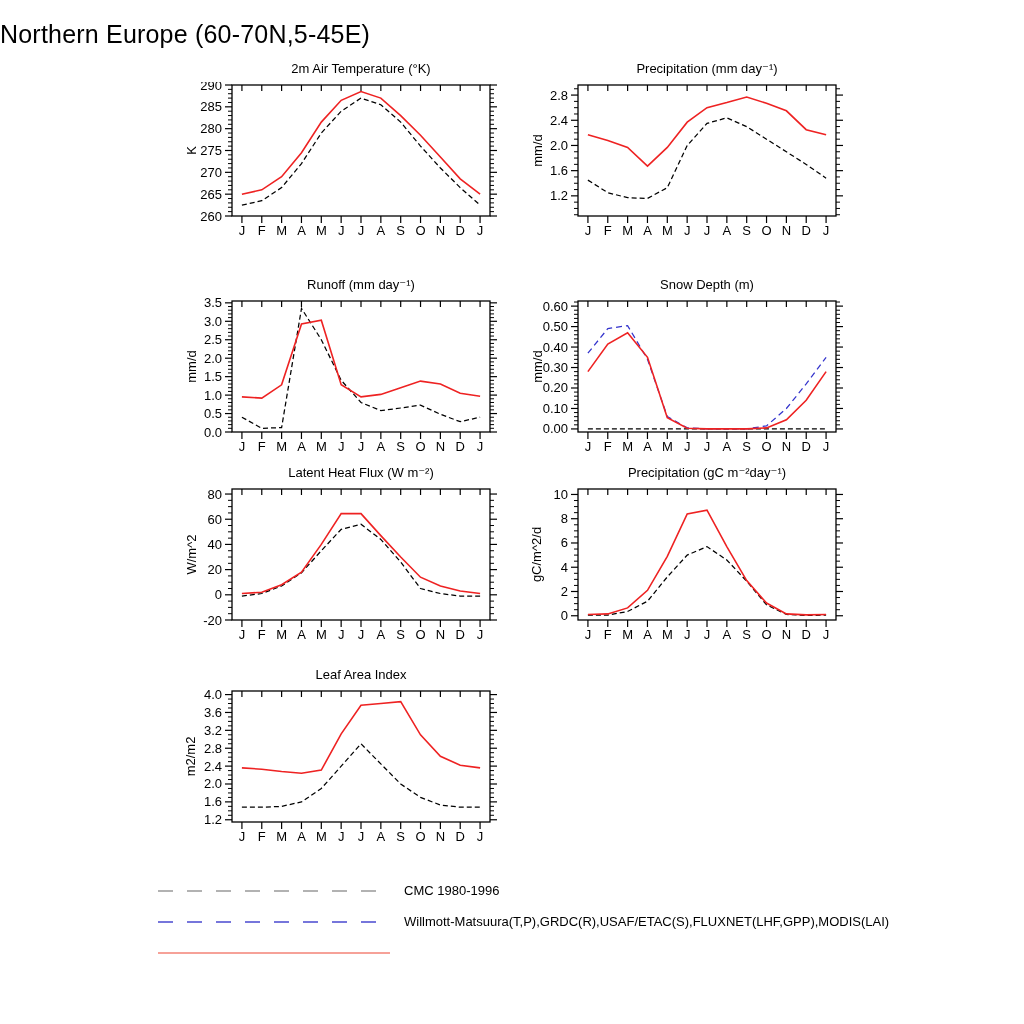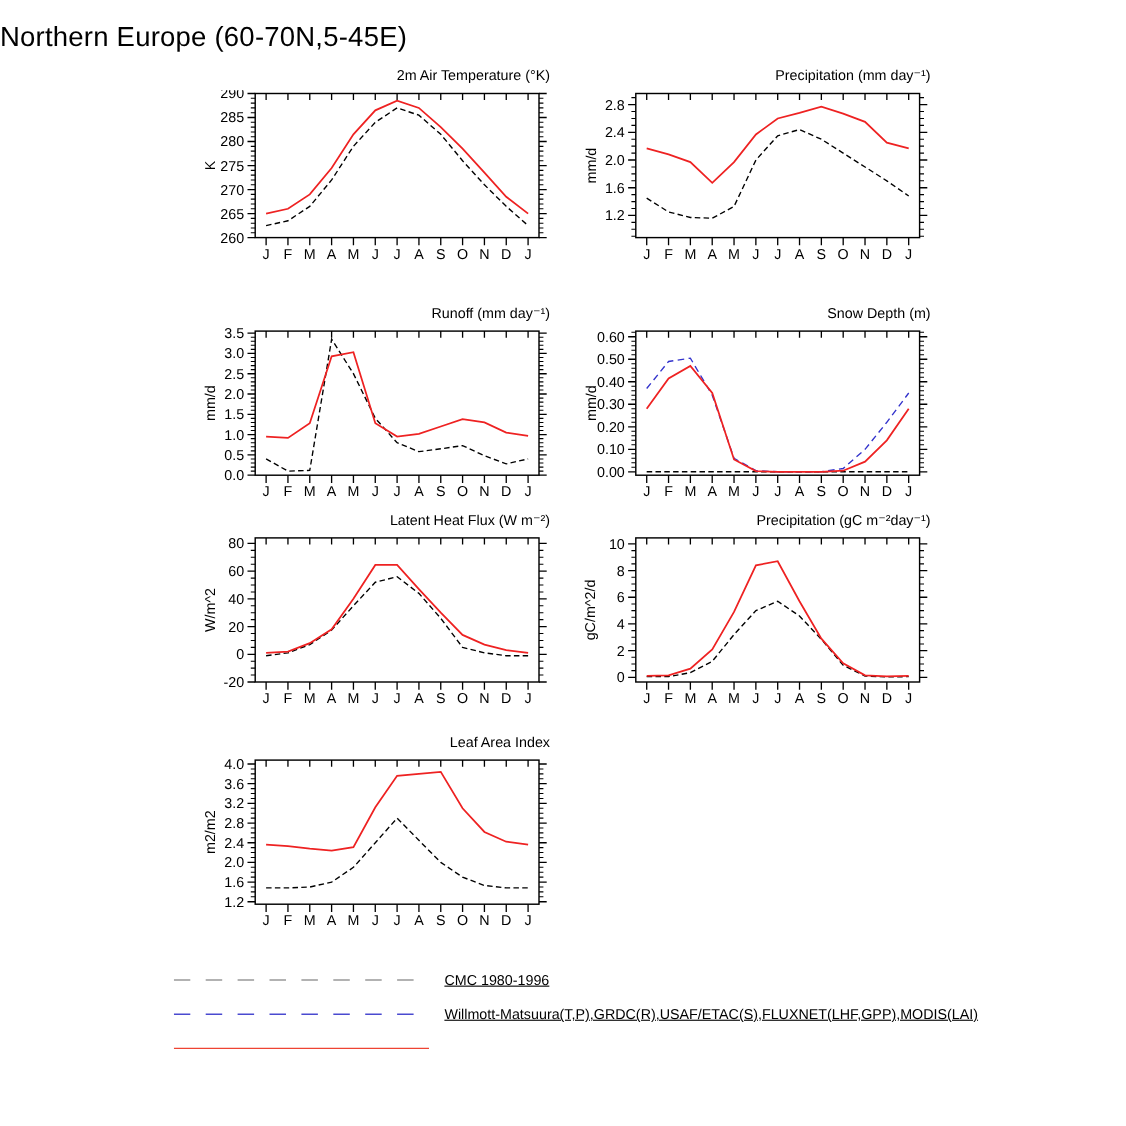--- a/index.html
+++ b/index.html
@@ -9,34 +9,34 @@
     overflow:hidden;
   }
   .main-title{
     position:absolute;top:20px;left:0;width:1024px;text-align:left;
     font-size:25px;letter-spacing:0.2px;
   }
   .panel{position:absolute;width:330px;height:200px;}
   .c0{left:178px}.c1{left:524px}
   .r0{top:60px}.r1{top:276px}.r2{top:464px}.r3{top:666px}
   .panel-title{
-    position:absolute;left:44px;top:1px;width:278px;text-align:right;
+    position:absolute;left:44px;top:1px;width:278px;text-align:center;
     font-size:13px;white-space:nowrap;
   }
   .ylab{
     position:absolute;left:2px;top:25px;width:22px;height:131px;
     display:flex;align-items:center;justify-content:center;
   }
   .ylab span{transform:rotate(-90deg);white-space:nowrap;font-size:13px;}
   svg.plot{position:absolute;left:0;top:22px;}
   svg text{font-family:"Liberation Sans","DejaVu Sans",sans-serif;font-size:13px;fill:#000;}
   .legend{position:absolute;left:158px;top:875px;}
   .legend-row{display:flex;align-items:center;height:31px;}
   .legend-row svg{width:232px;height:6px;margin-right:14px;flex:none;}
-  .legend-row span{font-size:13px;white-space:nowrap;text-decoration:underline;}
+  .legend-row span{font-size:13px;white-space:nowrap;}
 </style>
 </head>
 <body>
 
 <div class="main-title">Northern Europe (60-70N,5-45E)</div>
 
 <div class="panel c0 r0">
   <div class="panel-title">2m Air Temperature (°K)</div>
   <div class="ylab">
       <span>K</span>

